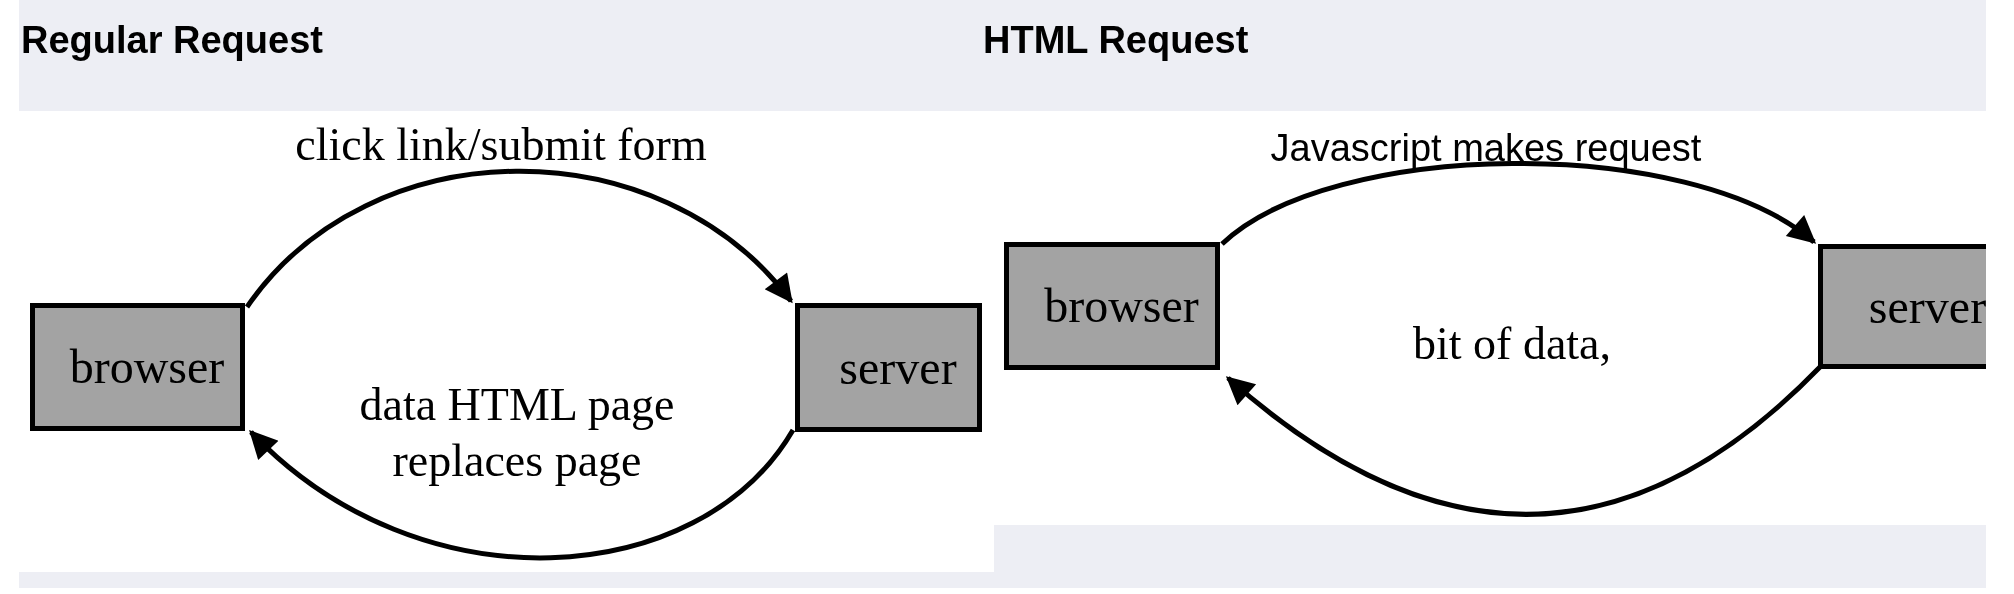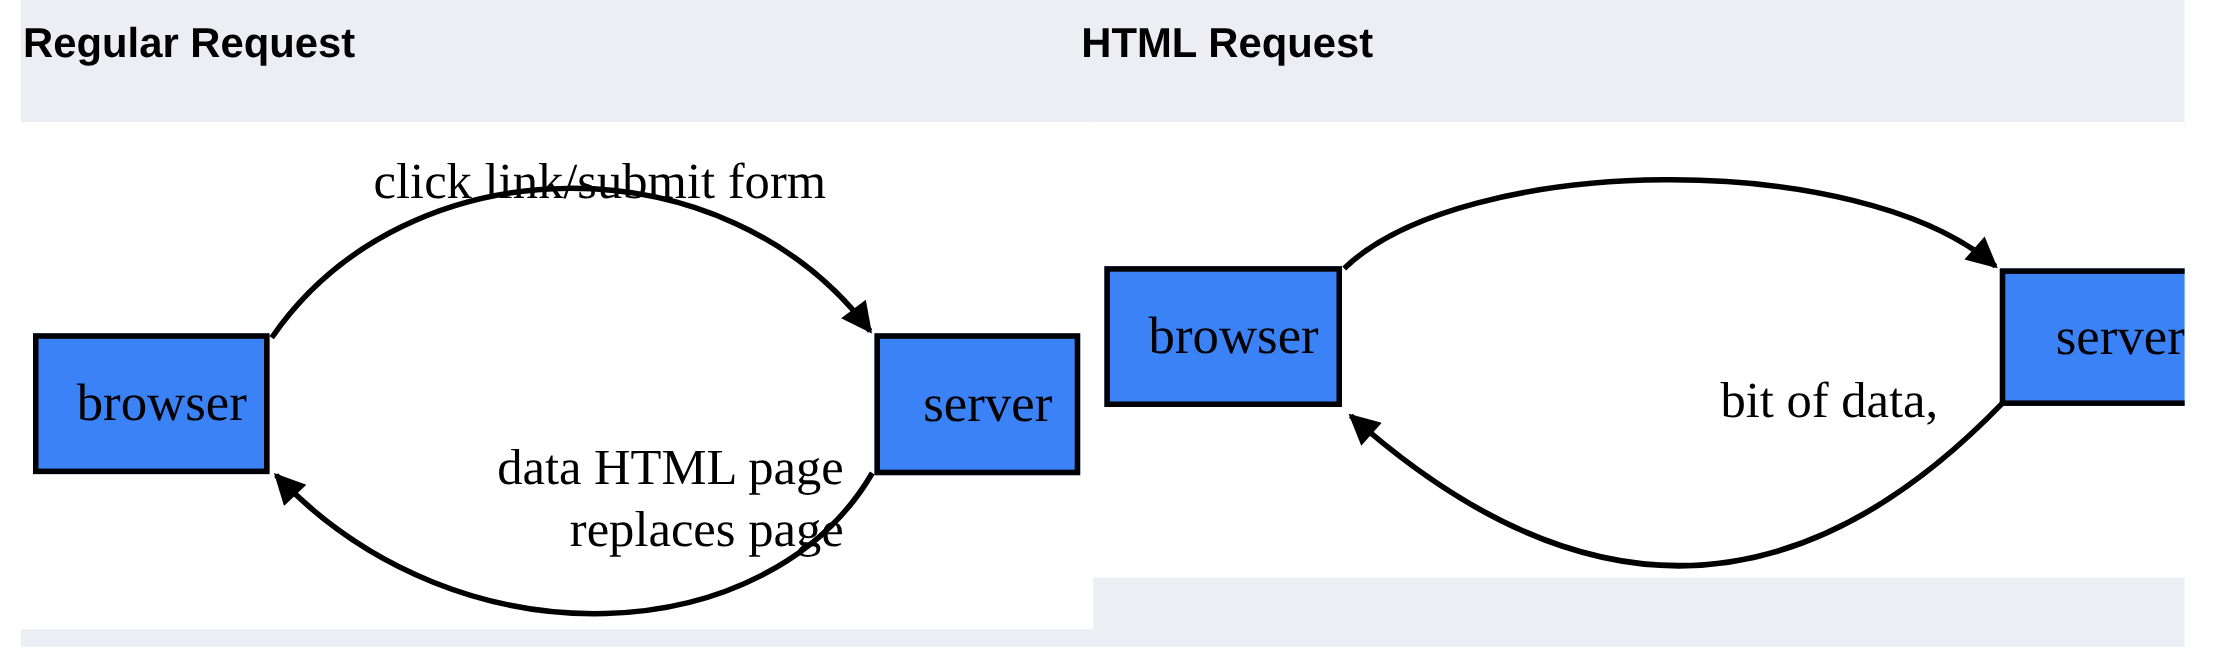--- a/index.html
+++ b/index.html
@@ -38,21 +38,21 @@
     background: #ffffff;
     z-index: 1;
   }
   #panel-regular { left: 19px;  top: 111px; width: 975px; height: 461px; }
   #panel-ajax    { left: 994px; top: 111px; width: 992px; height: 414px; overflow: hidden; }
 
   .node-box {
     position: absolute;
     box-sizing: border-box;
     border: 5px solid #000000;
-    background: #3b82f6;
+    background: #a3a3a3;
     display: flex;
     align-items: center;
     justify-content: center;
     font-family: "Liberation Serif", "DejaVu Serif", serif;
     font-size: 48px;
     line-height: 1;
     z-index: 2;
     padding-left: 19px;
   }
   
@@ -70,24 +70,23 @@
     pointer-events: none;
   }
   svg.arcs path.arc {
     fill: none;
     stroke: #000000;
     stroke-width: 5px;
   }
 
   .arc-label {
     position: absolute;
-    text-align: right;
+    text-align: center;
     white-space: nowrap;
     z-index: 6;
-    margin-top: 20px;
   }
   .serif-label {
     font-family: "Liberation Serif", "DejaVu Serif", serif;
   }
   #label-reg-request {
     left: 251px; top: 121px; width: 500px;
     font-size: 46px; line-height: 48px;
   }
   #label-reg-response {
     left: 267px; top: 377px; width: 500px;
@@ -145,18 +144,19 @@
     <path class="arc" d="M 1820 367 Q 1540 656, 1228 378" marker-end="url(#arrowhead)"></path>
   </svg>
 
   <div class="arc-label serif-label" id="label-reg-request">click link/submit form</div>
 
   <div class="arc-label serif-label" id="label-reg-response">
     <span class="line">data HTML page</span>
     <span class="line">replaces page</span>
   </div>
 
+  <div class="arc-label" id="label-ajax-request">Javascript makes request</div>
 
   <div class="arc-label serif-label" id="label-ajax-response">
     <span class="line">bit of data,</span>
   </div>
 
 </div>
 
 </body></html>

